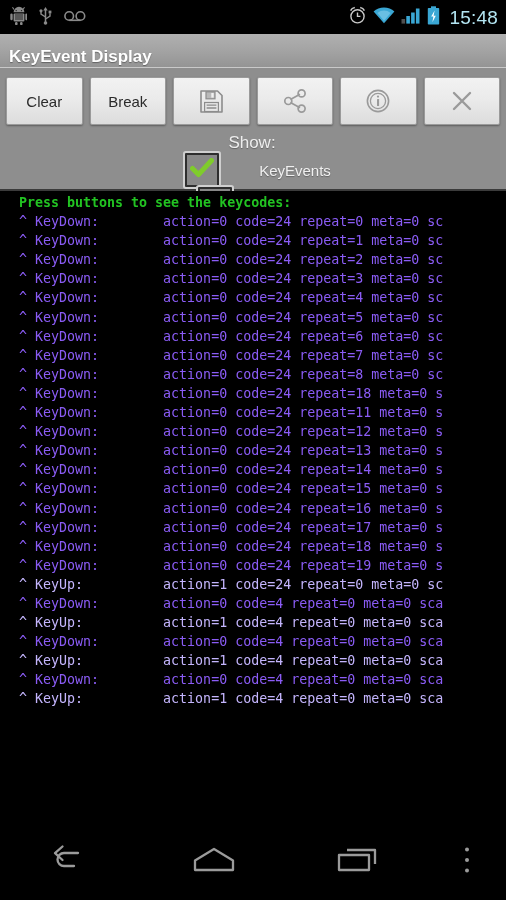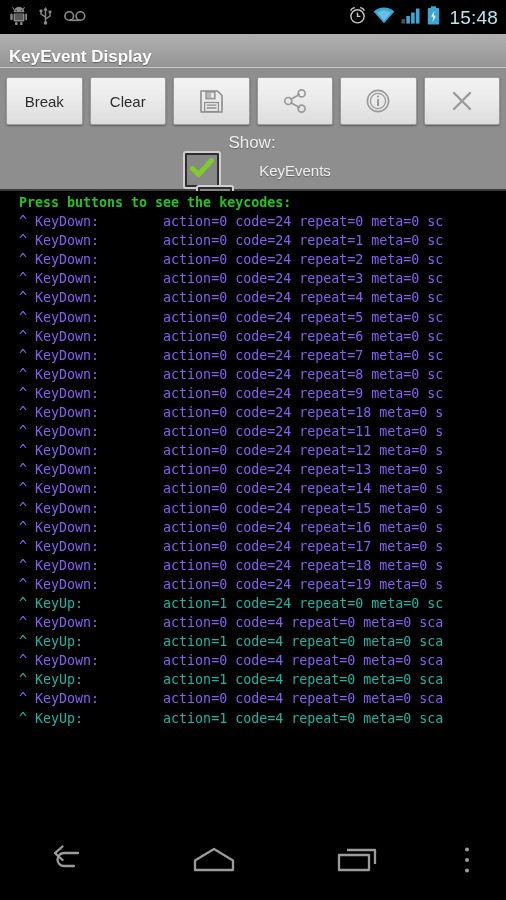--- a/index.html
+++ b/index.html
@@ -152,21 +152,21 @@
   }
   .log-line {
     font-family: "DejaVu Sans Mono", "Liberation Mono", monospace;
     font-size: 13.3px;
     line-height: 19.1px;
     white-space: pre;
     padding-left: 19px;
   }
   .log-line.header { color: #22c322; font-weight: bold; }
   .log-line.keydown { color: #8b5cf6; }
-  .log-line.keyup   { color: #14b8a6; }
+  .log-line.keyup   { color: #c4b5fd; }
 
   
   .nav-bar {
     height: 59px;
     background: #000;
     display: flex;
     align-items: center;
     box-sizing: border-box;
   }
   .nav-btn {
@@ -252,24 +252,24 @@
 </div>
 
 <div class="title-bar">
   <span class="title-text">KeyEvent Display</span>
 </div>
 
 <div class="control-panel">
 
   <div class="button-row">
     <div class="tbtn">
+      <span class="tbtn-label">Clear</span>
+    </div>
+    <div class="tbtn">
       <span class="tbtn-label">Break</span>
-    </div>
-    <div class="tbtn">
-      <span class="tbtn-label">Clear</span>
     </div>
     <div class="tbtn">
       <span>
         <svg width="25" height="25" viewBox="0 0 25 25">
           <path d="M2 2 H18.5 L23 6.5 V23 H2 Z" fill="none" stroke="#8c8c8c" stroke-width="1.6" stroke-linejoin="round"></path>
           <rect x="7" y="2.8" width="9" height="7" fill="#b9b9b9" stroke="#8c8c8c" stroke-width="1.2"></rect>
           <rect x="12.3" y="4" width="2.4" height="4.6" fill="#f0f0f0"></rect>
           <rect x="5.6" y="13.5" width="13.8" height="9" fill="#e8e8e8" stroke="#8c8c8c" stroke-width="1.2"></rect>
           <path d="M7.6 16.2 H17.4 M7.6 19 H17.4" stroke="#8c8c8c" stroke-width="1.3"></path>
         </svg>
@@ -351,21 +351,20 @@
   <div id="log-lines">
       <div class="log-line keydown">^ KeyDown:        action=0 code=24 repeat=0 meta=0 sc</div>
       <div class="log-line keydown">^ KeyDown:        action=0 code=24 repeat=1 meta=0 sc</div>
       <div class="log-line keydown">^ KeyDown:        action=0 code=24 repeat=2 meta=0 sc</div>
       <div class="log-line keydown">^ KeyDown:        action=0 code=24 repeat=3 meta=0 sc</div>
       <div class="log-line keydown">^ KeyDown:        action=0 code=24 repeat=4 meta=0 sc</div>
       <div class="log-line keydown">^ KeyDown:        action=0 code=24 repeat=5 meta=0 sc</div>
       <div class="log-line keydown">^ KeyDown:        action=0 code=24 repeat=6 meta=0 sc</div>
       <div class="log-line keydown">^ KeyDown:        action=0 code=24 repeat=7 meta=0 sc</div>
       <div class="log-line keydown">^ KeyDown:        action=0 code=24 repeat=8 meta=0 sc</div>
-      <div class="log-line keydown">^ KeyDown:        action=0 code=24 repeat=9 meta=0 sc</div>
       <div class="log-line keydown">^ KeyDown:        action=0 code=24 repeat=18 meta=0 s</div>
       <div class="log-line keydown">^ KeyDown:        action=0 code=24 repeat=11 meta=0 s</div>
       <div class="log-line keydown">^ KeyDown:        action=0 code=24 repeat=12 meta=0 s</div>
       <div class="log-line keydown">^ KeyDown:        action=0 code=24 repeat=13 meta=0 s</div>
       <div class="log-line keydown">^ KeyDown:        action=0 code=24 repeat=14 meta=0 s</div>
       <div class="log-line keydown">^ KeyDown:        action=0 code=24 repeat=15 meta=0 s</div>
       <div class="log-line keydown">^ KeyDown:        action=0 code=24 repeat=16 meta=0 s</div>
       <div class="log-line keydown">^ KeyDown:        action=0 code=24 repeat=17 meta=0 s</div>
       <div class="log-line keydown">^ KeyDown:        action=0 code=24 repeat=18 meta=0 s</div>
       <div class="log-line keydown">^ KeyDown:        action=0 code=24 repeat=19 meta=0 s</div>

